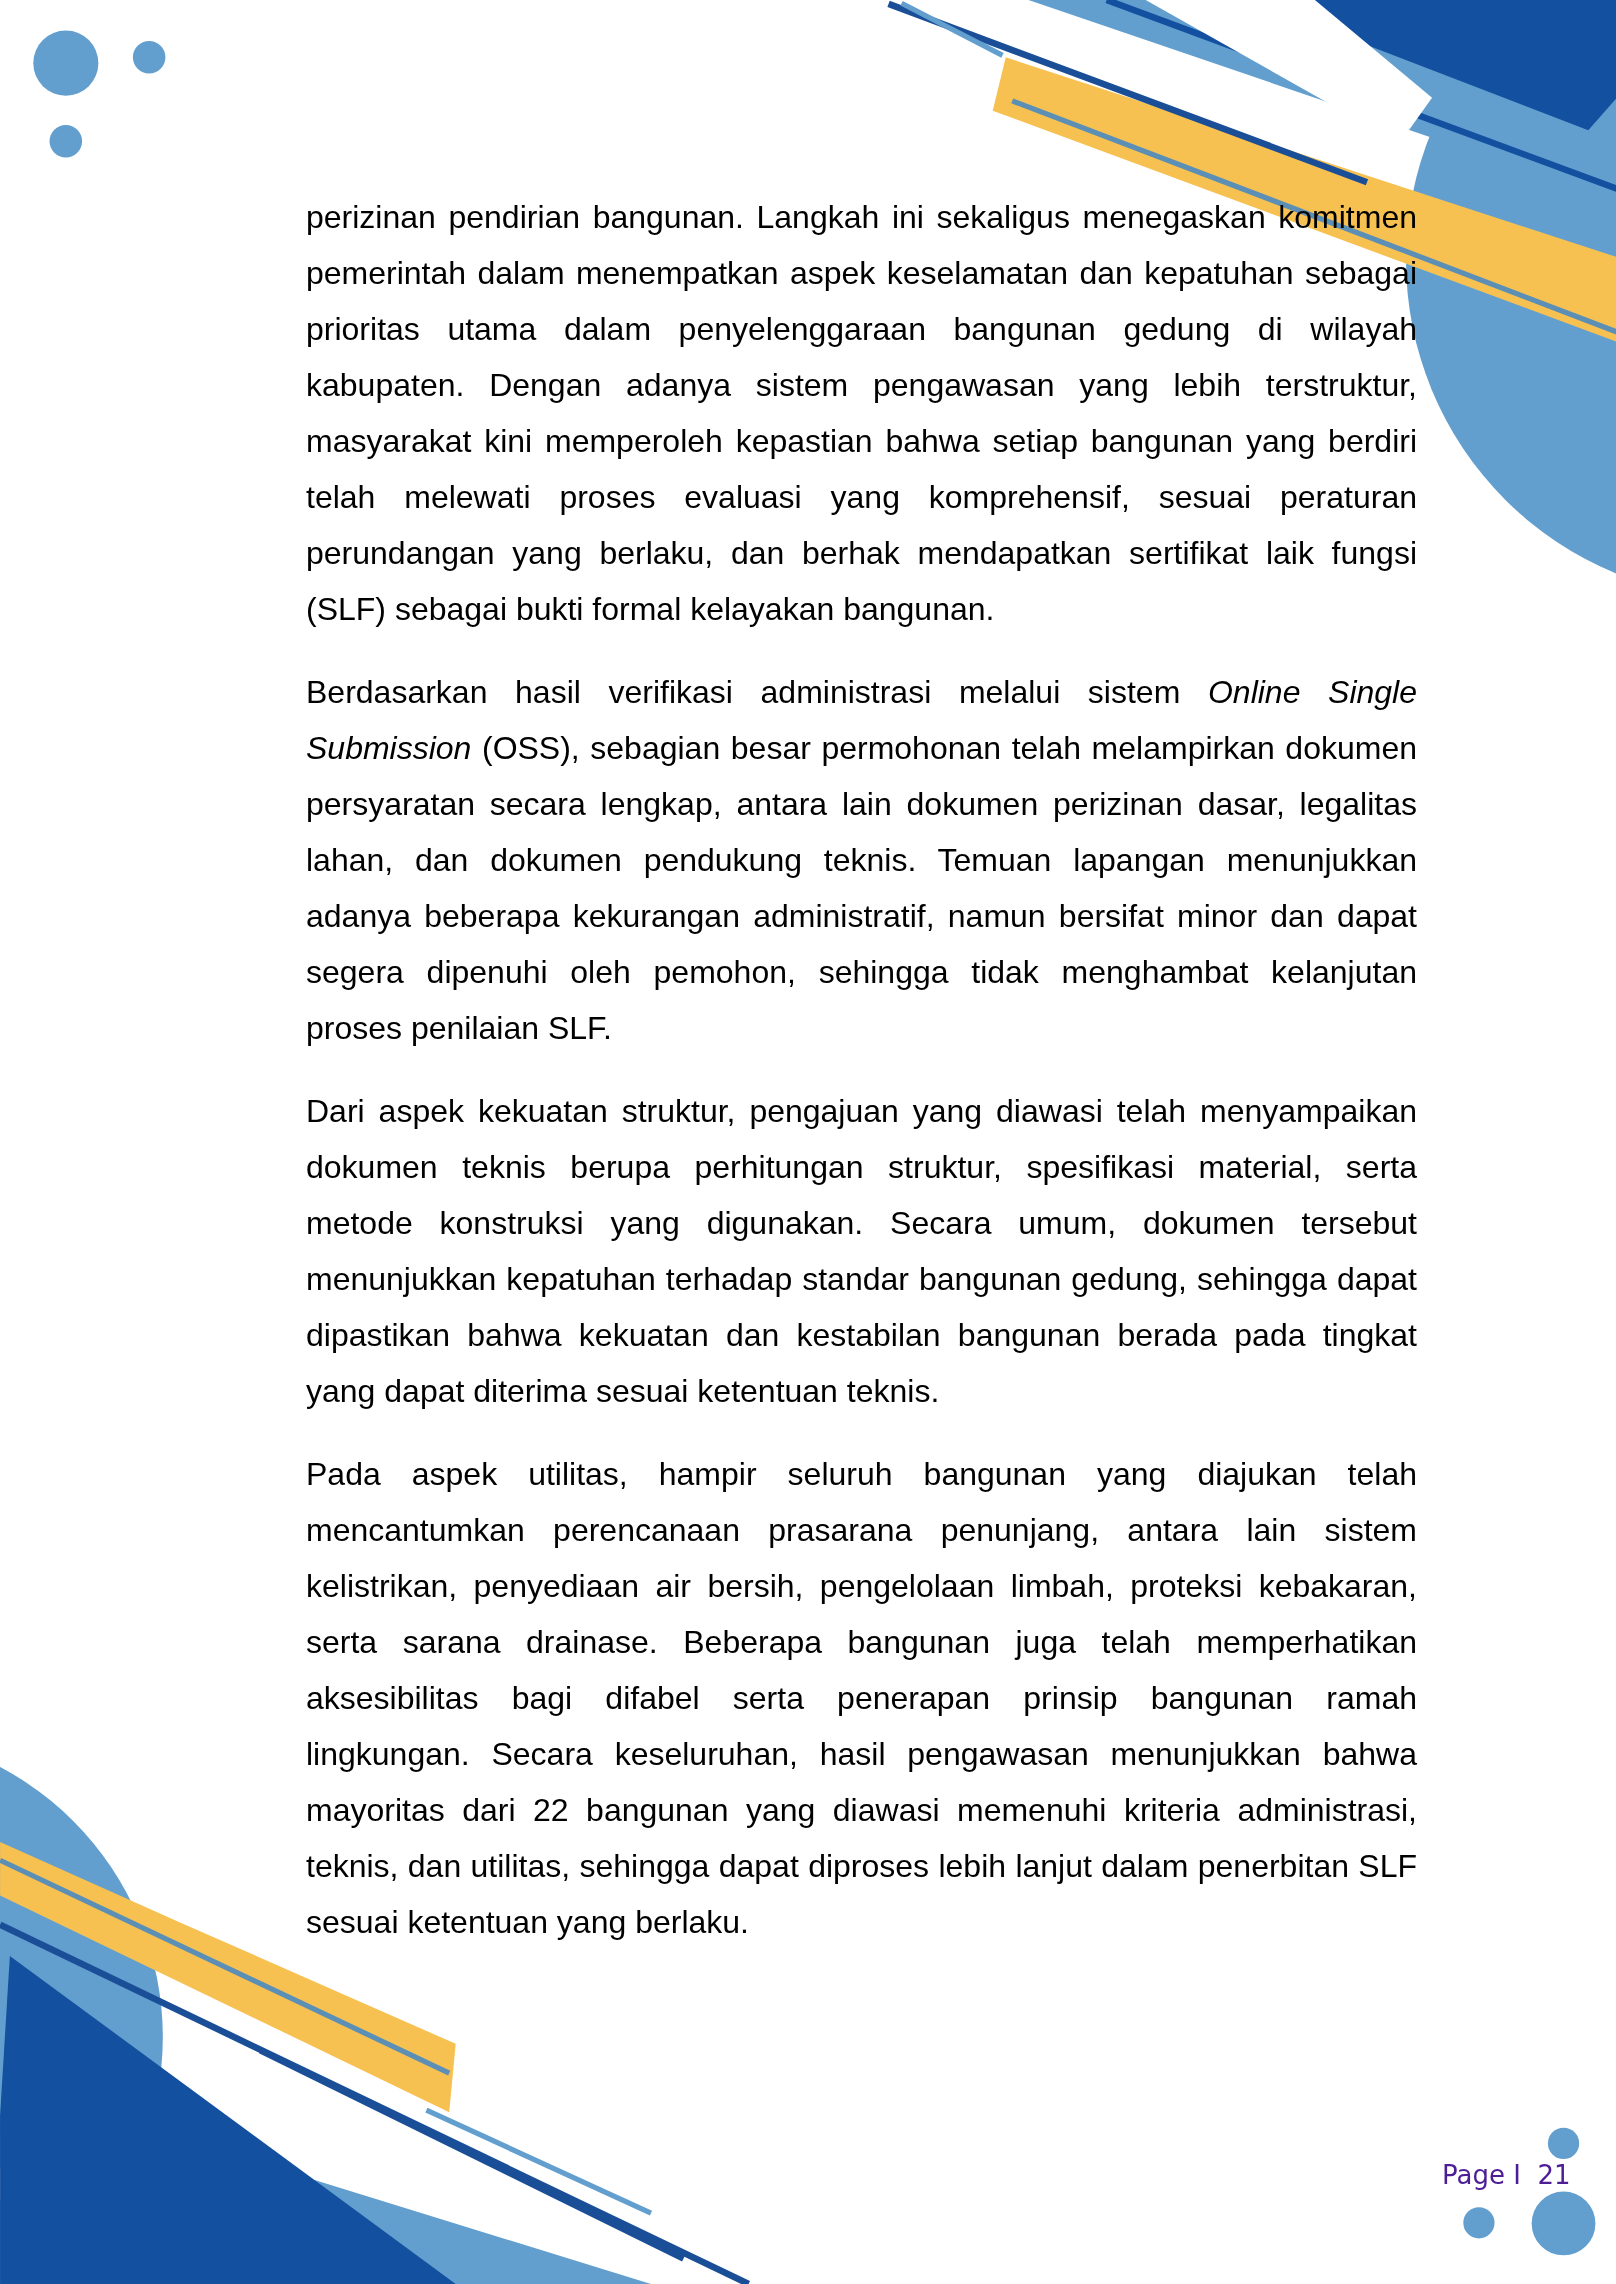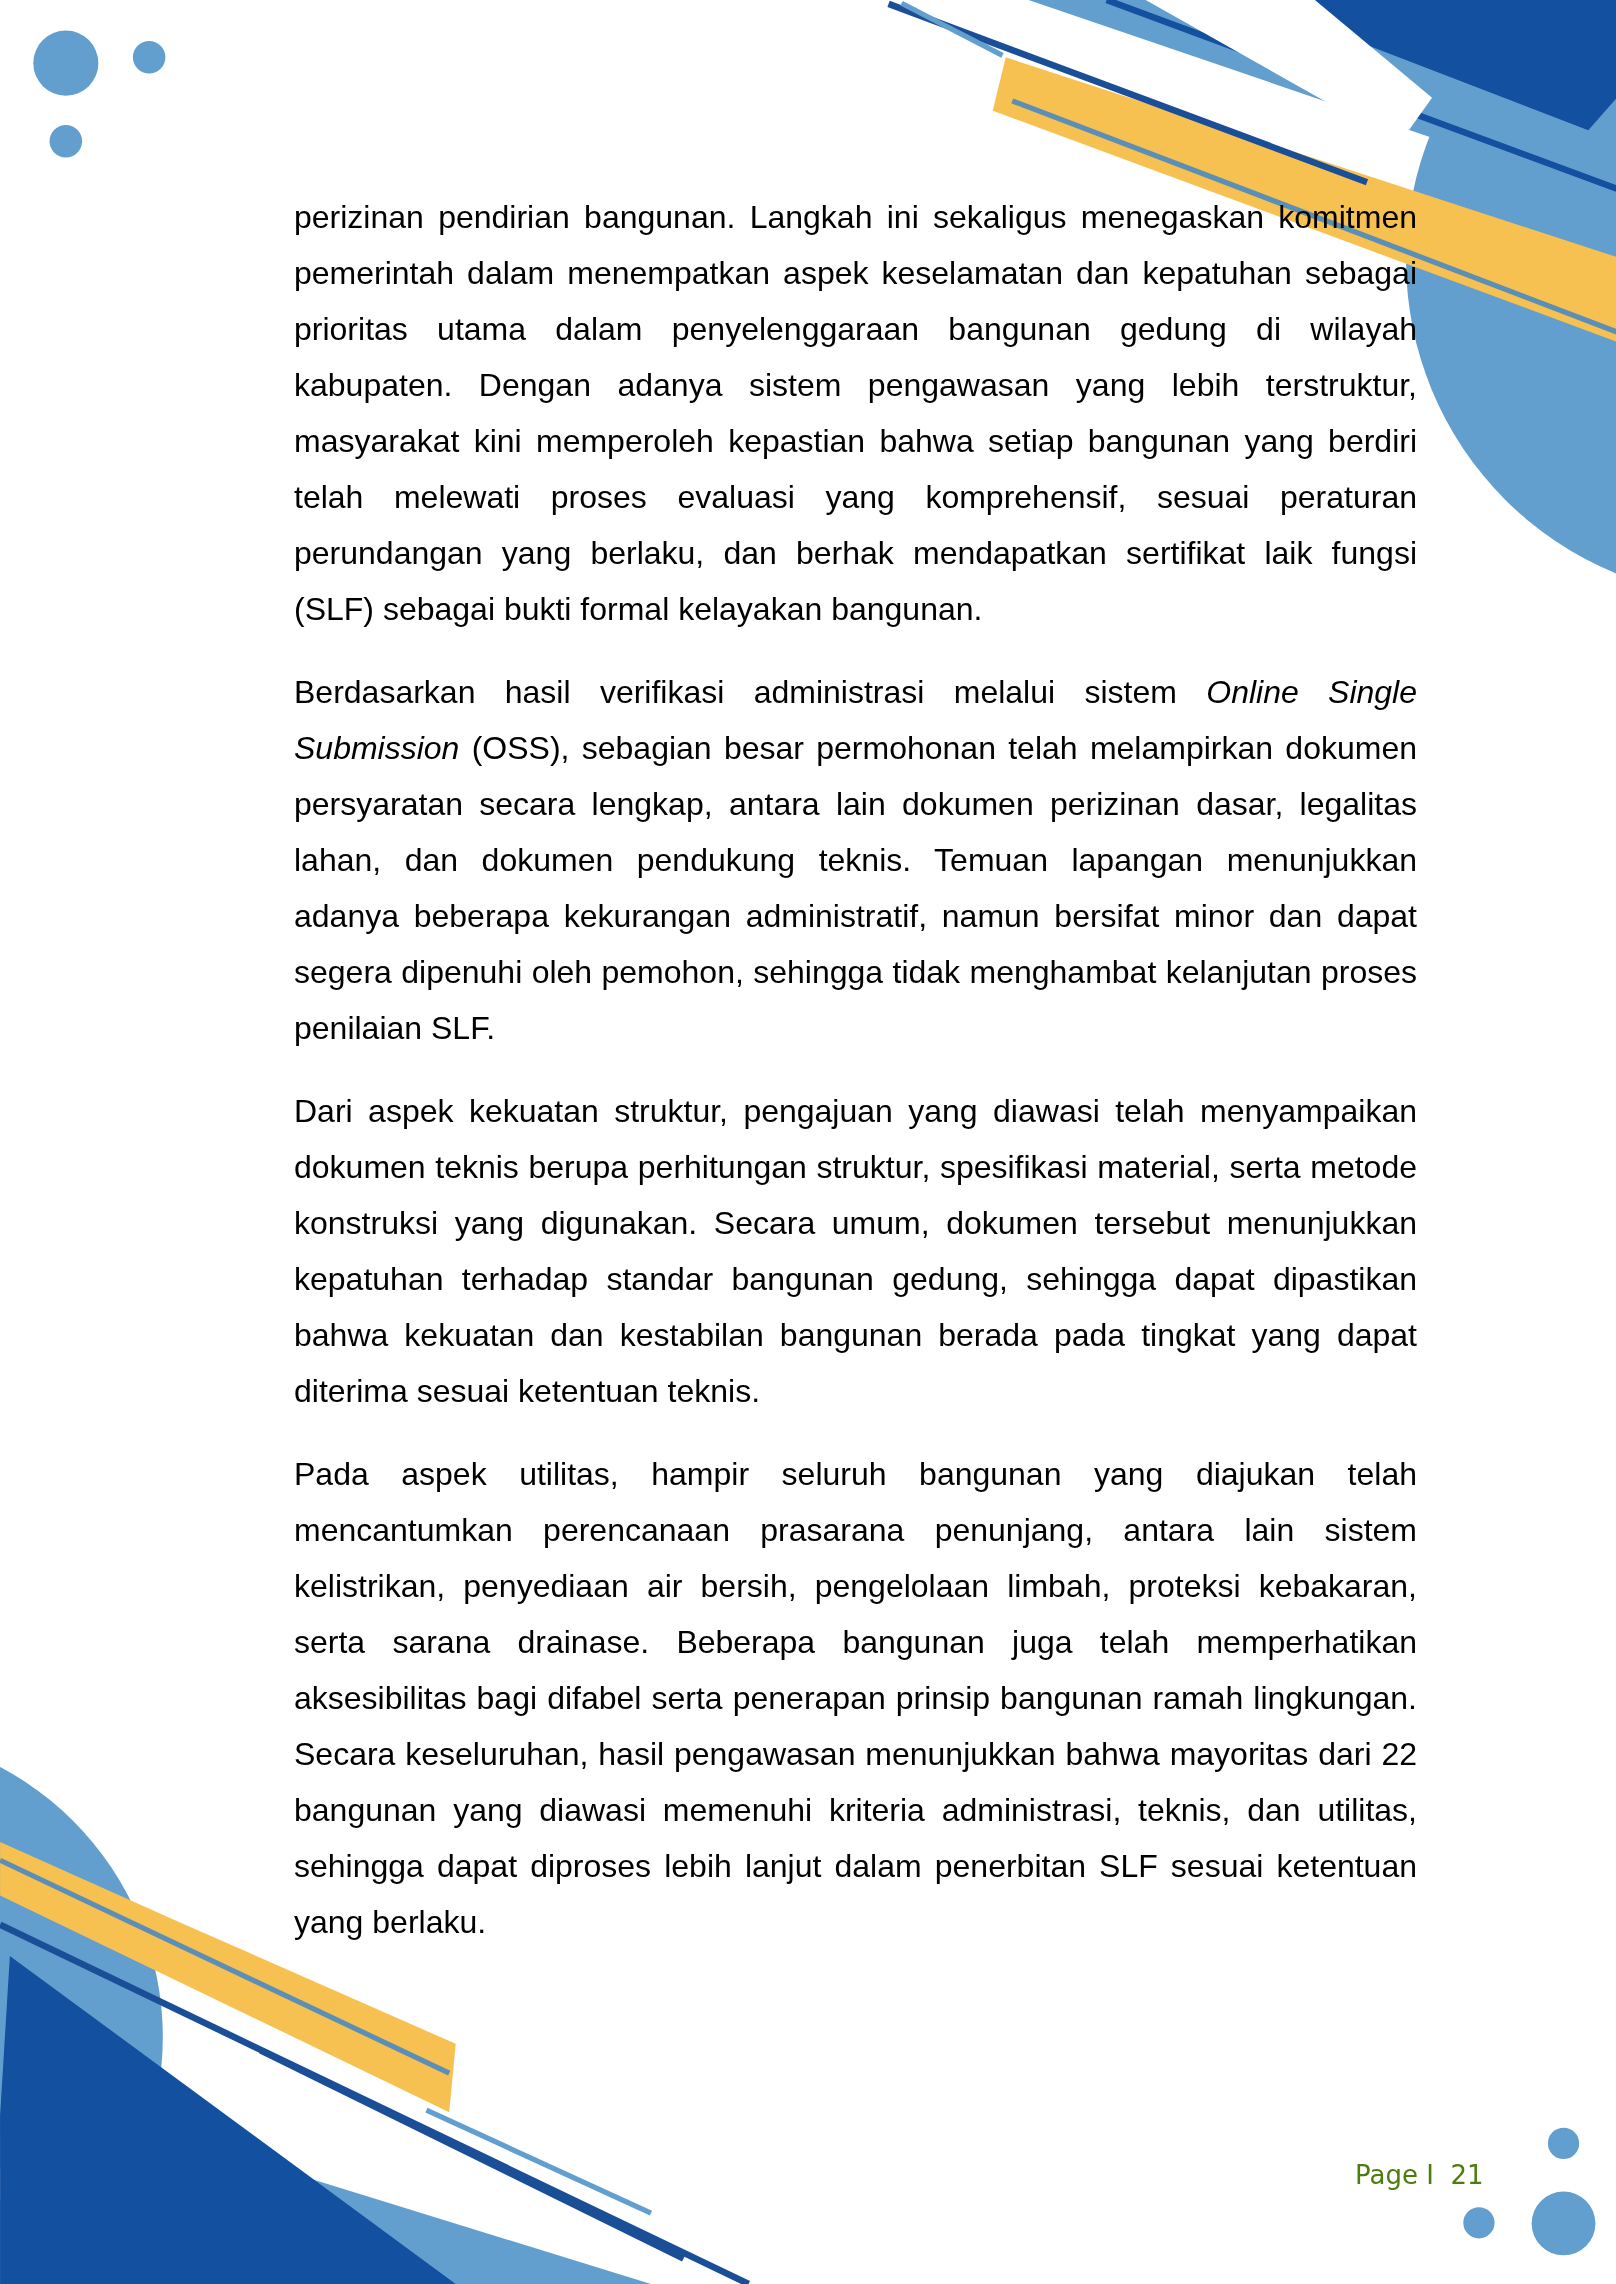--- a/index.html
+++ b/index.html
@@ -15,30 +15,30 @@
     position: absolute;
     left: 294px;
     top: 189px;
     width: 1123px;
     font-family: "Liberation Sans", sans-serif;
     font-size: 32px;
     line-height: 56px;
     color: #000000;
     text-align: justify;
   }
-  .body-text p { margin: 0 0 27px 0; }
+  .body-text p { margin: 0 0 27px 12px; }
   .body-text p:last-child { margin-bottom: 0; }
   .body-text em { font-style: italic; }
   .page-num {
     position: absolute;
-    left: 1355px;
+    left: 1442px;
     top: 2160px;
     font-family: "DejaVu Sans", sans-serif;
     font-size: 26px;
-    color: #4d7c0f;
+    color: #4c1d95;
     white-space: pre;
   }
 </style>
 </head>
 <body>
 
 <div id="page">
 
   <svg class="deco" viewBox="0 0 2484 3509">
 

